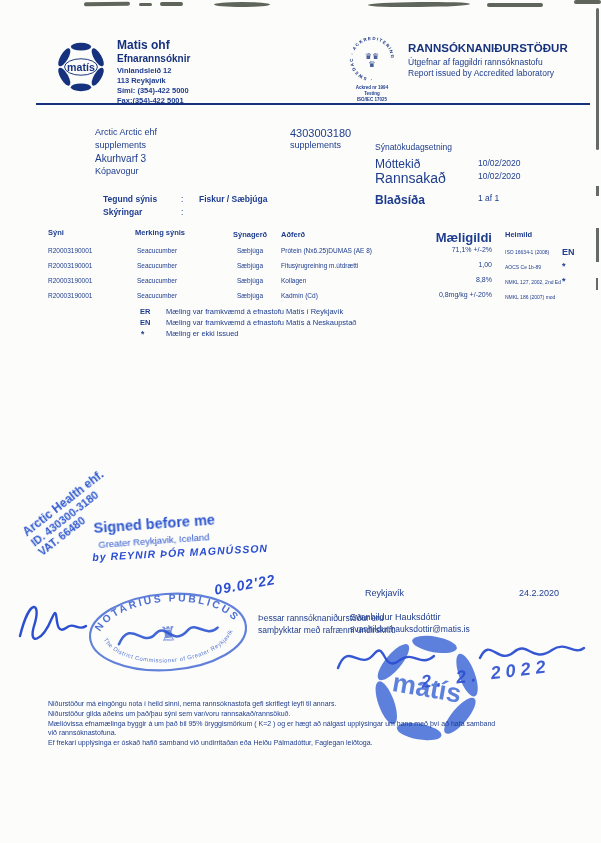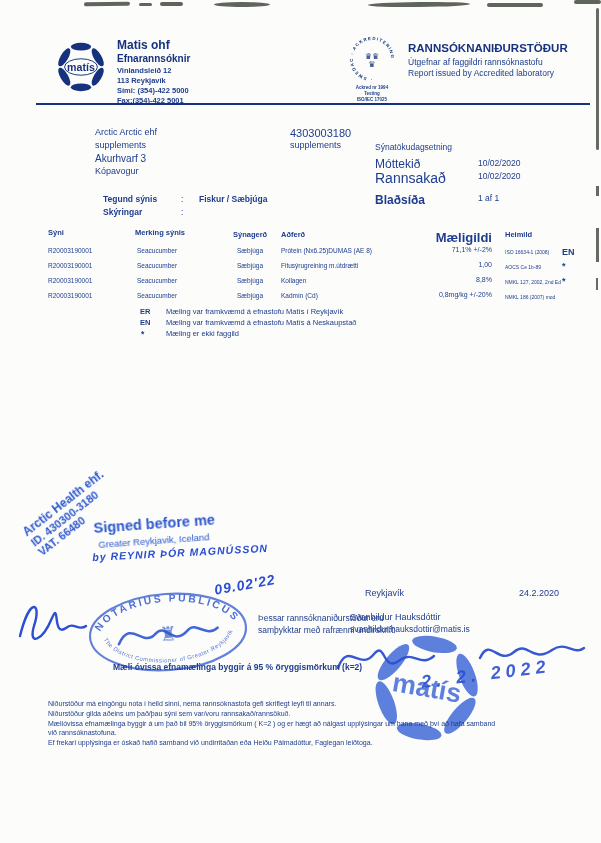--- a/index.html
+++ b/index.html
@@ -134,21 +134,21 @@
   <div class="t" style="left:237px;top:292px;font-size:6.5px">Sæbjúga</div>
   <div class="t" style="left:281px;top:292px;font-size:6.5px">Kadmín (Cd)</div>
   <div class="t r" style="left:397px;top:291px;width:95px;font-size:7px">0,8mg/kg  +/-20%</div>
   <div class="t" style="left:505px;top:294px;font-size:5px">NMKL 186 (2007) mod</div>
 
   <div class="t b" style="left:140px;top:307px;font-size:7.5px">ER</div>
   <div class="t" style="left:166px;top:307px;font-size:7.5px">Mæling var framkvæmd á efnastofu Matís í Reykjavík</div>
   <div class="t b" style="left:140px;top:318px;font-size:7.5px">EN</div>
   <div class="t" style="left:166px;top:318px;font-size:7.5px">Mæling var framkvæmd á efnastofu Matís á Neskaupstað</div>
   <div class="t b" style="left:141px;top:329px;font-size:8.5px">*</div>
-  <div class="t" style="left:166px;top:329px;font-size:7.5px">Mæling er ekki faggild</div>
+  <div class="t" style="left:166px;top:329px;font-size:7.5px">Mæling er ekki issued</div>
 
   <div class="rot fuzz" style="position:absolute;left:20px;top:528px;transform:rotate(-38deg);color:var(--stamp)">
     <div class="b" style="font-size:12px;white-space:nowrap">Arctic Health ehf.</div>
     <div class="b" style="font-size:11px;white-space:nowrap">ID. 430300-3180</div>
     <div class="b" style="font-size:11px;white-space:nowrap">VAT. 66480</div>
   </div>
 
   <div class="t b rot fuzz" style="left:93px;top:520px;font-size:14.5px;color:var(--stamp);transform:rotate(-4deg)">Signed before me</div>
   <div class="t rot fuzz" style="left:98px;top:539px;font-size:9.5px;color:var(--stamp);transform:rotate(-4deg)">Greater Reykjavik, Iceland</div>
   <div class="hand rot" style="left:92px;top:551px;font-size:10.5px;font-weight:bold;transform:rotate(-3deg)">by REYNIR ÞÓR MAGNÚSSON</div>
@@ -194,21 +194,20 @@
     </g>
     <text x="60" y="70" text-anchor="middle" font-size="27" font-weight="bold" fill="#3b66d6">matís</text>
   </svg>
 
   <svg style="left:330px;top:628px" width="262" height="70" viewBox="0 0 262 70">
     <path d="M8 40 C 18 12 30 44 44 26 C 56 12 52 46 70 32 C 84 22 90 40 104 28" fill="none" stroke="var(--hand)" stroke-width="2.4" stroke-linecap="round" opacity=".95"></path>
     <path d="M150 30 C 160 8 168 38 184 24 C 198 12 202 36 222 22 C 236 12 244 28 254 20" fill="none" stroke="var(--hand)" stroke-width="2.4" stroke-linecap="round" opacity=".95"></path>
   </svg>
   <div class="hand rot" style="left:420px;top:672px;font-size:18px;font-weight:bold;letter-spacing:5px;transform:rotate(-7deg);opacity:.9">2. 2. 2022</div>
 
-  <div class="t b" style="left:113px;top:662px;font-size:8.5px">Mæli óvissa efnamælinga byggir á 95 % öryggismörkum (k=2)</div>
 
   <div class="t" style="left:48px;top:700px;font-size:7px">Niðurstöður má eingöngu nota í heild sinni, nema rannsóknastofa gefi skriflegt leyfi til annars.</div>
   <div class="t" style="left:48px;top:710px;font-size:7px">Niðurstöður gilda aðeins um það/þau sýni sem var/voru rannsakað/rannsökuð.</div>
   <div class="t" style="left:48px;top:720px;font-size:7px">Mælióvissa efnamælinga byggir á um það bil 95% öryggismörkum ( K=2 ) og er hægt að nálgast  upplýsingar um hana með því að hafa samband</div>
   <div class="t" style="left:48px;top:729px;font-size:7px">við rannsóknastofuna.</div>
   <div class="t" style="left:48px;top:739px;font-size:7px">Ef frekari upplýsinga er óskað hafið samband við undirritaðan eða Heiðu Pálmadóttur, Faglegan leiðtoga.</div>
 
 </div>
 
 </body></html>

